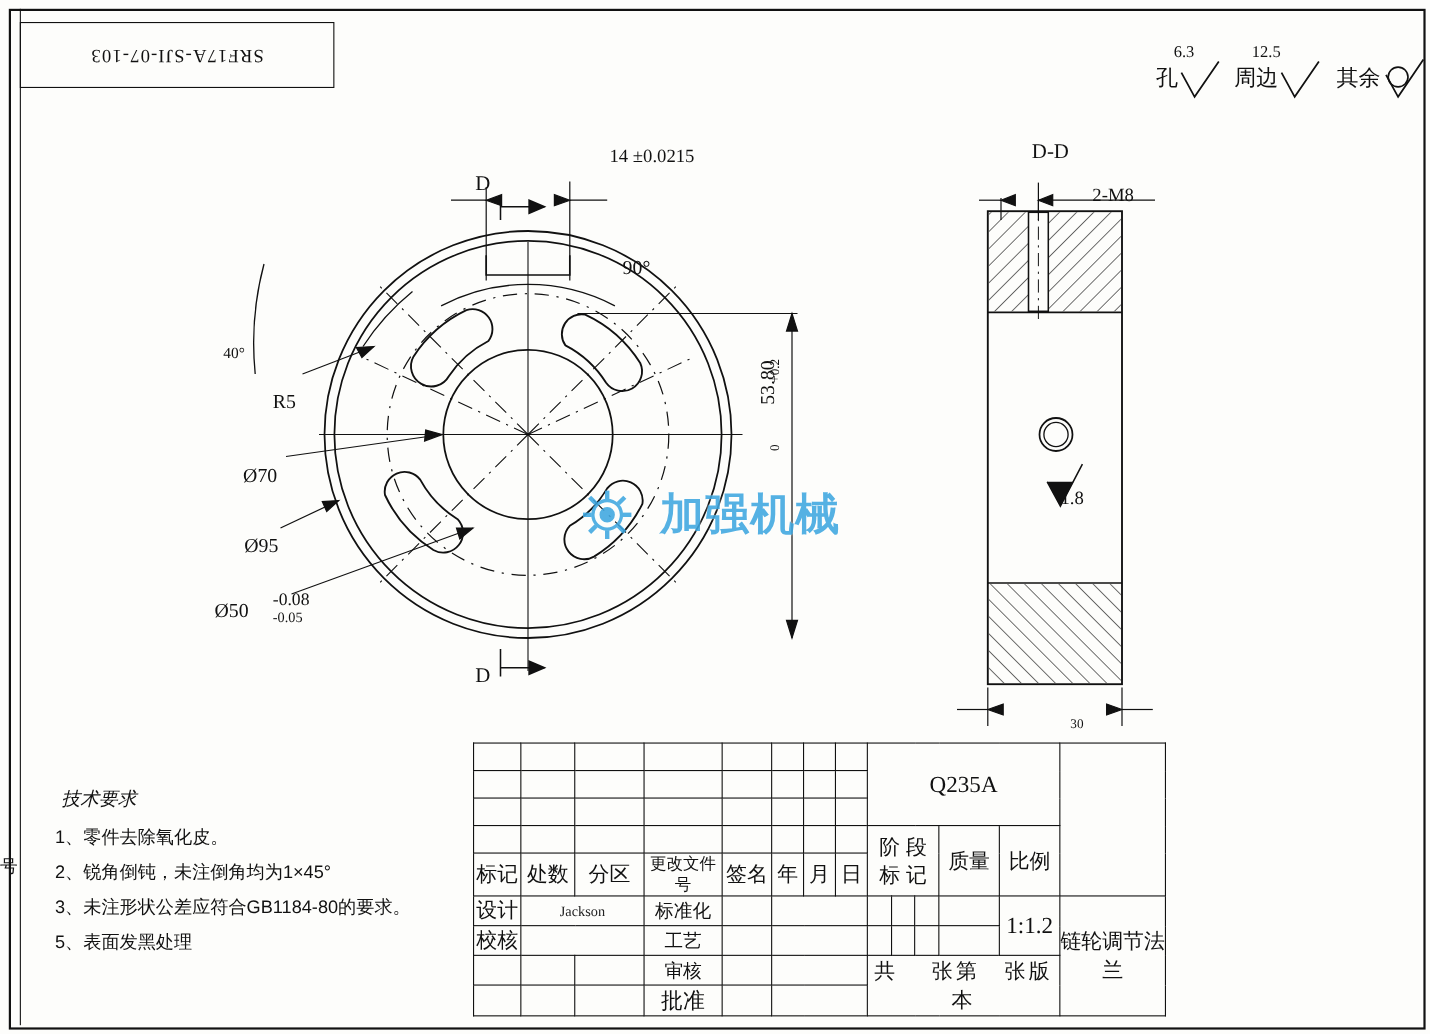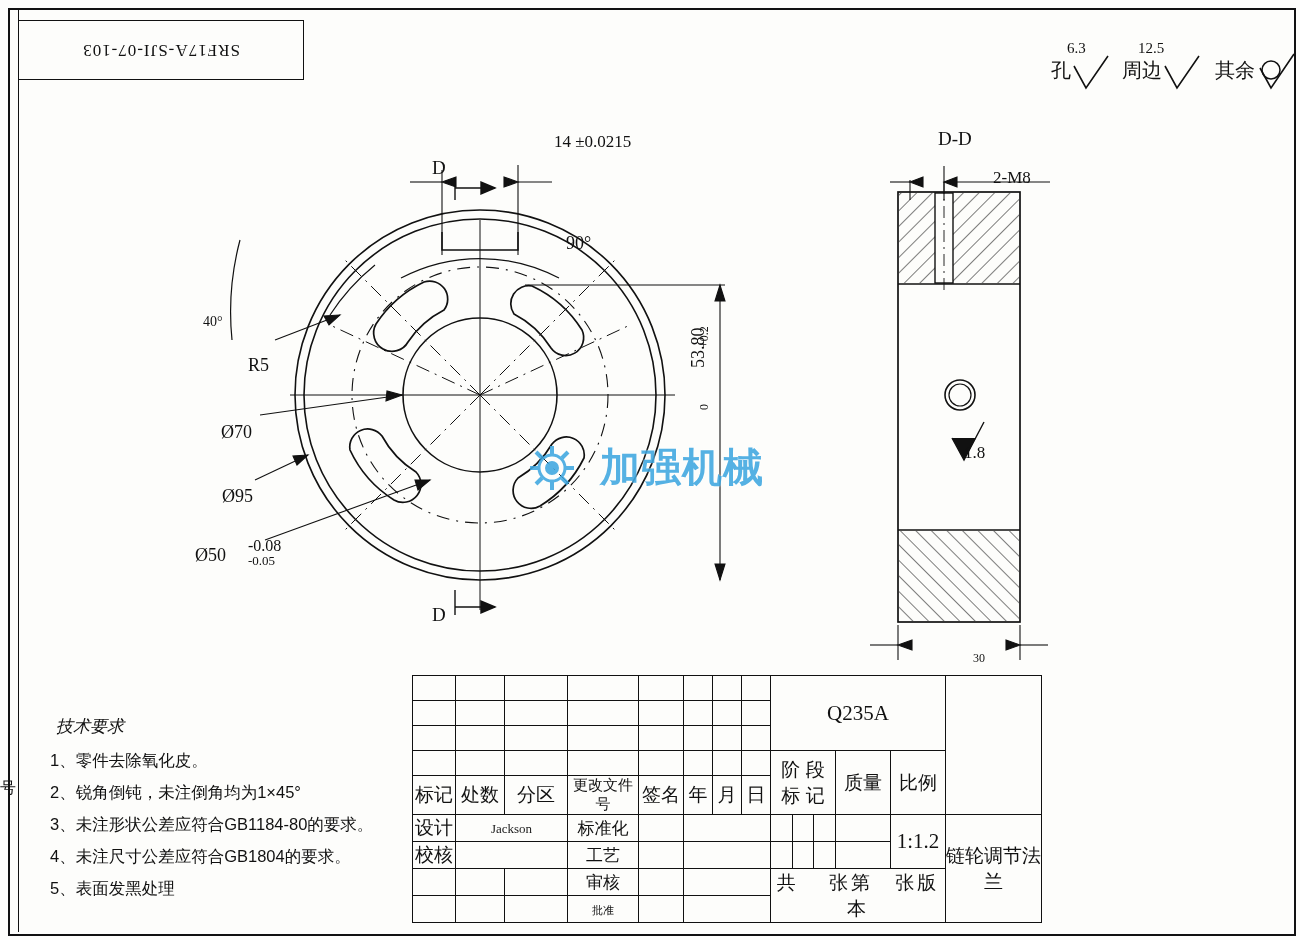--- a/index.html
+++ b/index.html
@@ -59,21 +59,21 @@
   .wm-text { font-size:40px; font-weight:bold; letter-spacing:1px; font-family:"Liberation Sans", sans-serif;
              text-shadow:0 0 2px rgba(255,255,255,.8); }
 
   
   .tech { position:absolute; left:30px; top:715px; width:400px; }
   .tech h4 { margin:0 0 12px 26px; font-size:17px; font-weight:normal; font-style:italic; font-family:"Liberation Sans", sans-serif; }
   .tech div { font-size:16.5px; margin:0 0 10px 20px; font-family:"Liberation Sans", sans-serif; }
   .tech-stray { position:absolute; left:0px; top:770px; font-size:16px; }
 
   
-  .tb { position:absolute; left:412px; top:675px; width:630px; height:265px; }
+  .tb { position:absolute; left:430px; top:675px; width:630px; height:265px; }
   .tb table { border-collapse:collapse; table-layout:fixed; }
   .tb td { border:1.1px solid #111; font-size:15px; text-align:center; vertical-align:middle;
            font-family:"Liberation Sans", sans-serif; padding:0; }
   .tb .hand { font-family:"Liberation Serif", serif; font-size:13px; color:#222; }
   .big { font-size:21px; font-family:"Liberation Serif", serif; }
   .cnbig { font-size:19px; }
   .sp { letter-spacing:3px; }
   svg { overflow:visible; }
 </style>
 </head>
@@ -292,21 +292,20 @@
       </g>
     </svg>
     <span class="wm-text">加强机械</span>
   </div>
 
   <div class="tech">
     <h4>技术要求</h4>
     <div>1、零件去除氧化皮。</div>
     <div>2、锐角倒钝，未注倒角均为1×45°</div>
     <div>3、未注形状公差应符合GB1184-80的要求。</div>
-    <div>4、未注尺寸公差应符合GB1804的要求。</div>
     <div>5、表面发黑处理</div>
   </div>
   <div class="t cn tech-stray" style="left:0px; top:778px; font-size:16px;">号</div>
 
   <div class="tb">
     <table>
 
       <tbody>
           <tr>
         <td style="width:42px;height:24px"></td>
@@ -445,21 +444,21 @@
           <span class="cnbig sp" style="margin-left:26px">张第</span>
           <span class="cnbig sp" style="margin-left:18px">张版本</span>
         </td>
       </tr>
 
       <tr>
         <td style="height:26px"></td>
         <td></td>
         <td></td>
         <td>
-          <span style="font-size:11px">批准</span>
+          <span style="font-size:20px">批准</span>
         </td>
         <td></td>
         <td colspan="3"></td>
       </tr>
     </tbody>
       </table>
   </div>
 
 </div>
 

